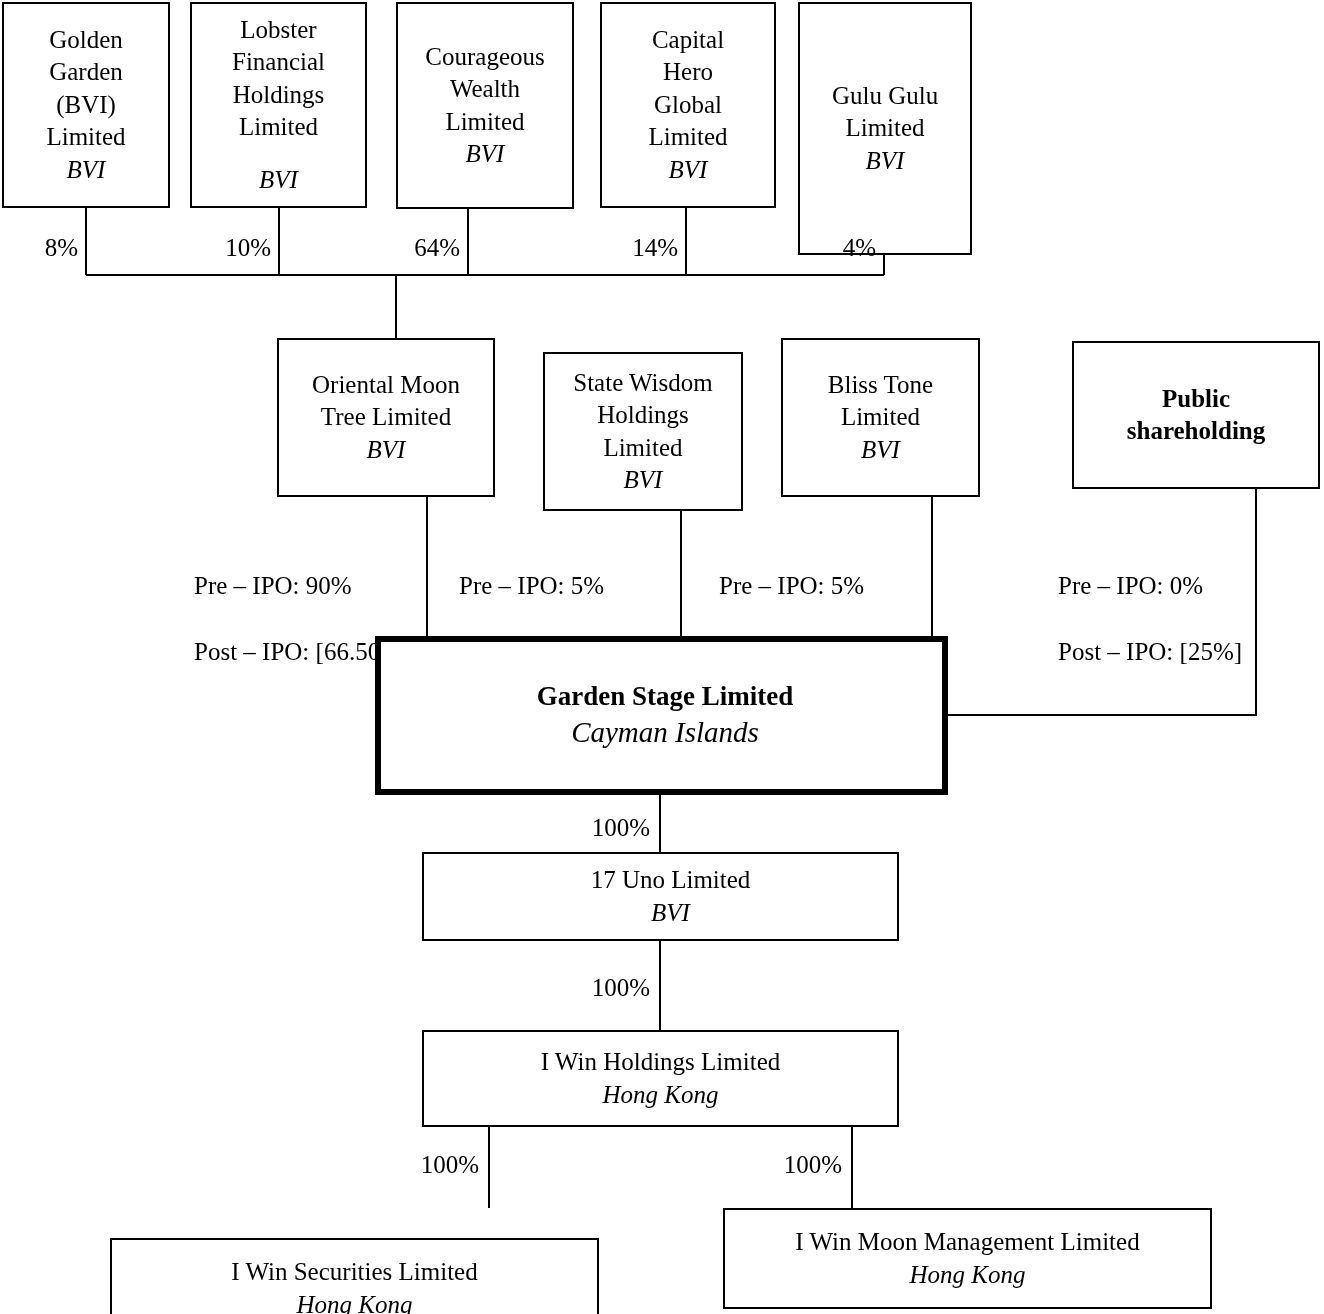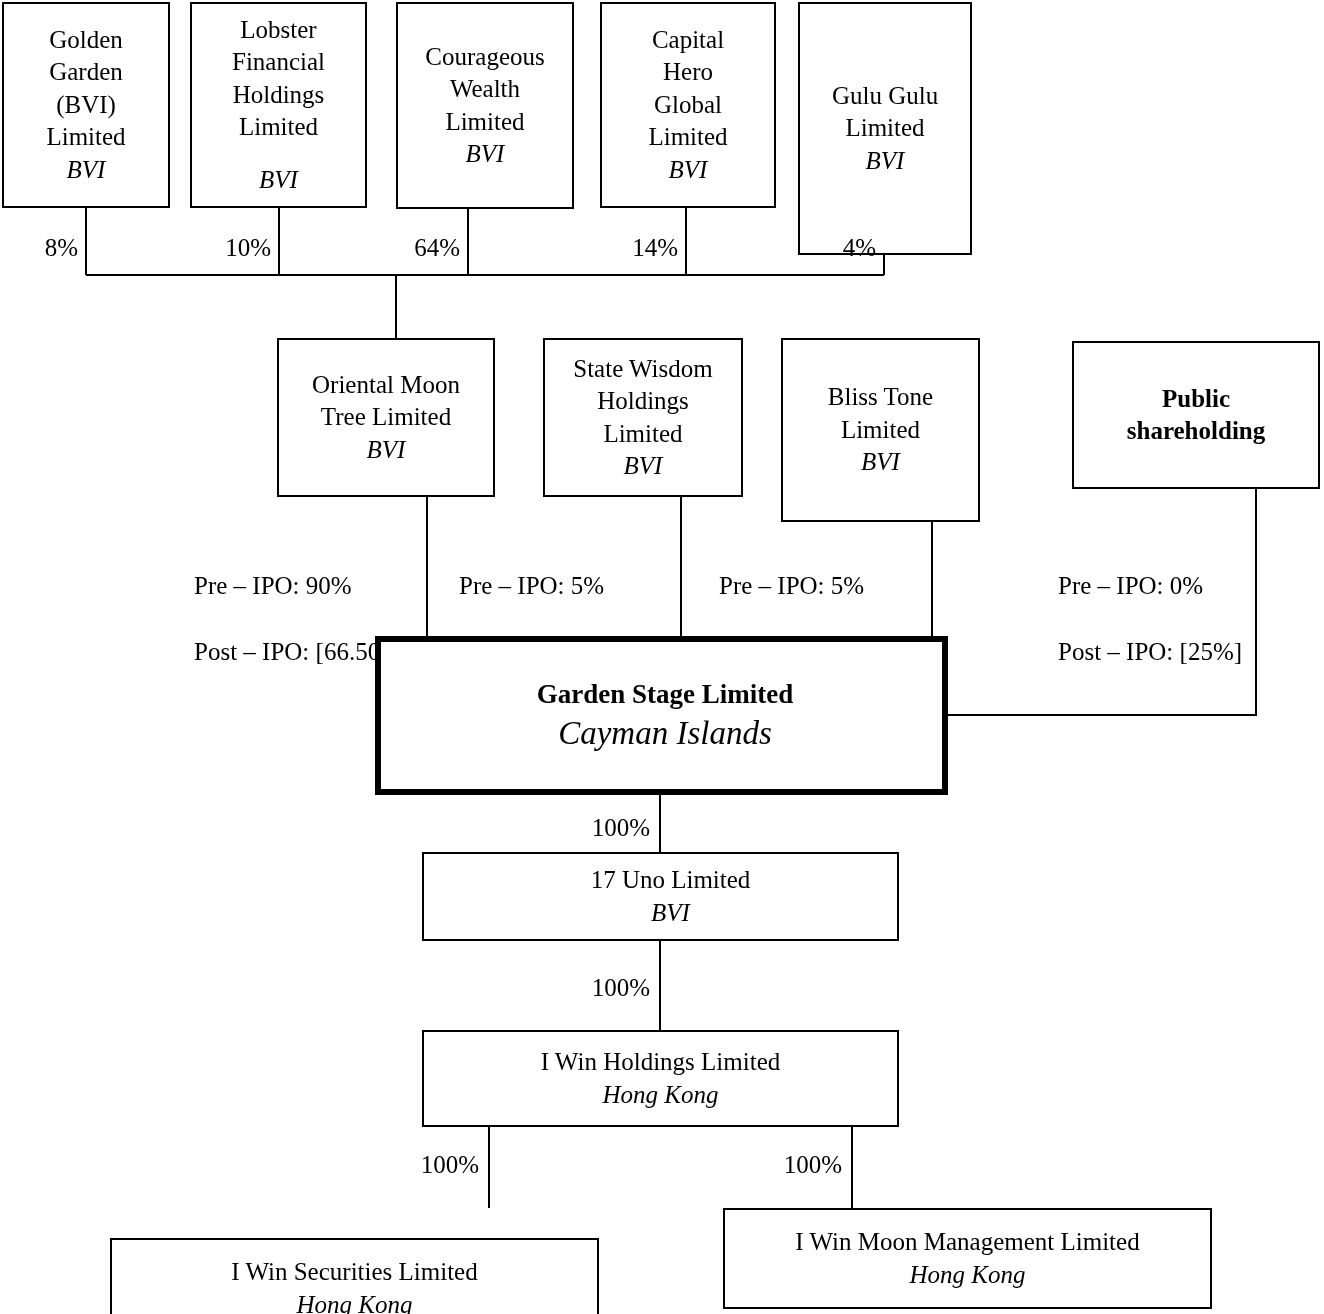--- a/index.html
+++ b/index.html
@@ -54,21 +54,21 @@
     white-space: pre-line;
   }
   .node.bold-label .nm {
     font-weight: bold;
   }
   .node.title-node .nm {
     font-weight: bold;
     font-size: 27px;
   }
   .node.title-node .juris {
-    font-size: 33px;
+    font-size: 29px;
   }
   .edge-label {
     position: absolute;
     font-size: 25px;
     line-height: 1.32;
     white-space: pre-line;
     text-align: left;
     color: #000000;
   }
   .edge-label.right-al {
@@ -149,28 +149,28 @@
   <div class="edge-label right-al" style="left:376px; top:231px; width:84px;">64%</div>
   <div class="edge-label right-al" style="left:594px; top:231px; width:84px;">14%</div>
   <div class="edge-label right-al" style="left:792px; top:231px; width:84px;">4%</div>
 
   <div class="node" style="left:277px; top:338px; width:218px; height:159px;">
     <span class="nm">Oriental Moon
 Tree Limited</span>
     <span class="juris">BVI</span>
   </div>
 
-  <div class="node" style="left:543px; top:338px; width:200px; height:159px;">
+  <div class="node" style="left:543px; top:352px; width:200px; height:159px;">
     <span class="nm">State Wisdom
 Holdings
 Limited</span>
     <span class="juris">BVI</span>
   </div>
 
-  <div class="node" style="left:781px; top:338px; width:199px; height:184px;">
+  <div class="node" style="left:781px; top:338px; width:199px; height:159px;">
     <span class="nm">Bliss Tone
 Limited</span>
     <span class="juris">BVI</span>
   </div>
 
   <div class="node bold-label" style="left:1072px; top:341px; width:248px; height:148px;">
     <span class="nm">Public
 shareholding</span>
     <span class="juris"></span>
   </div>

